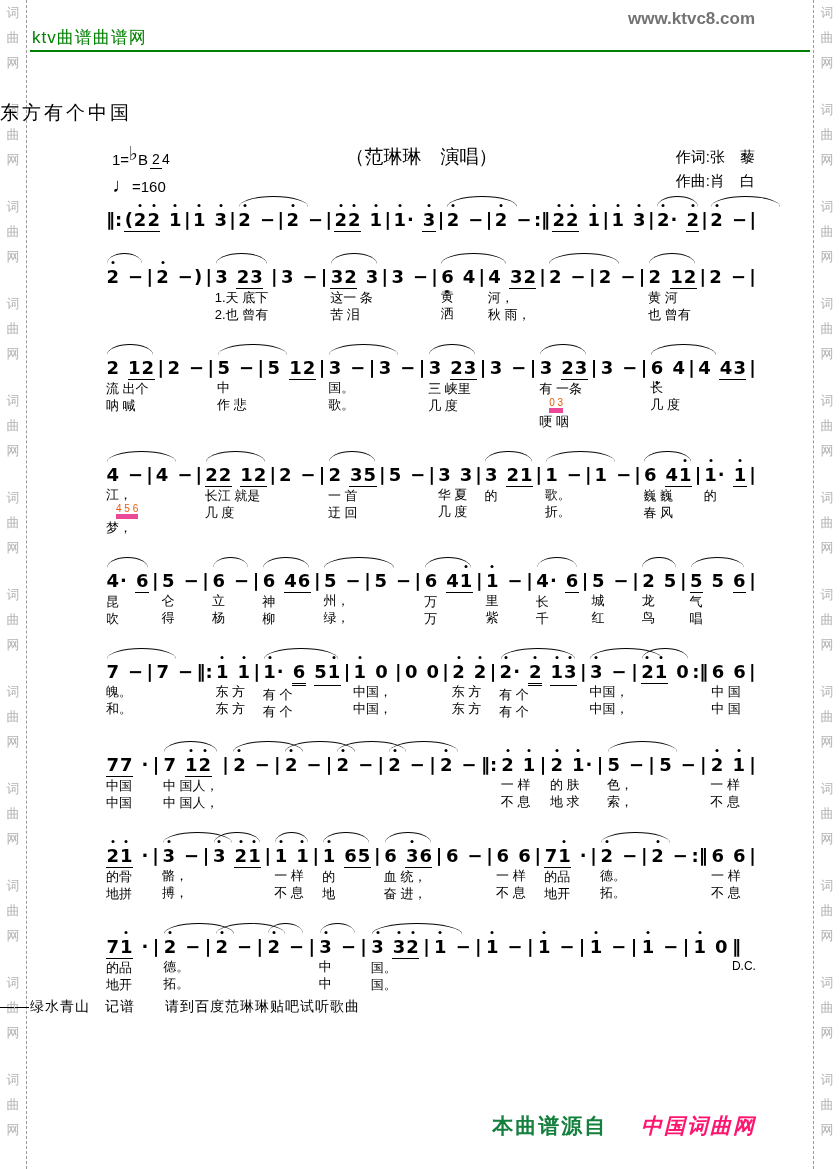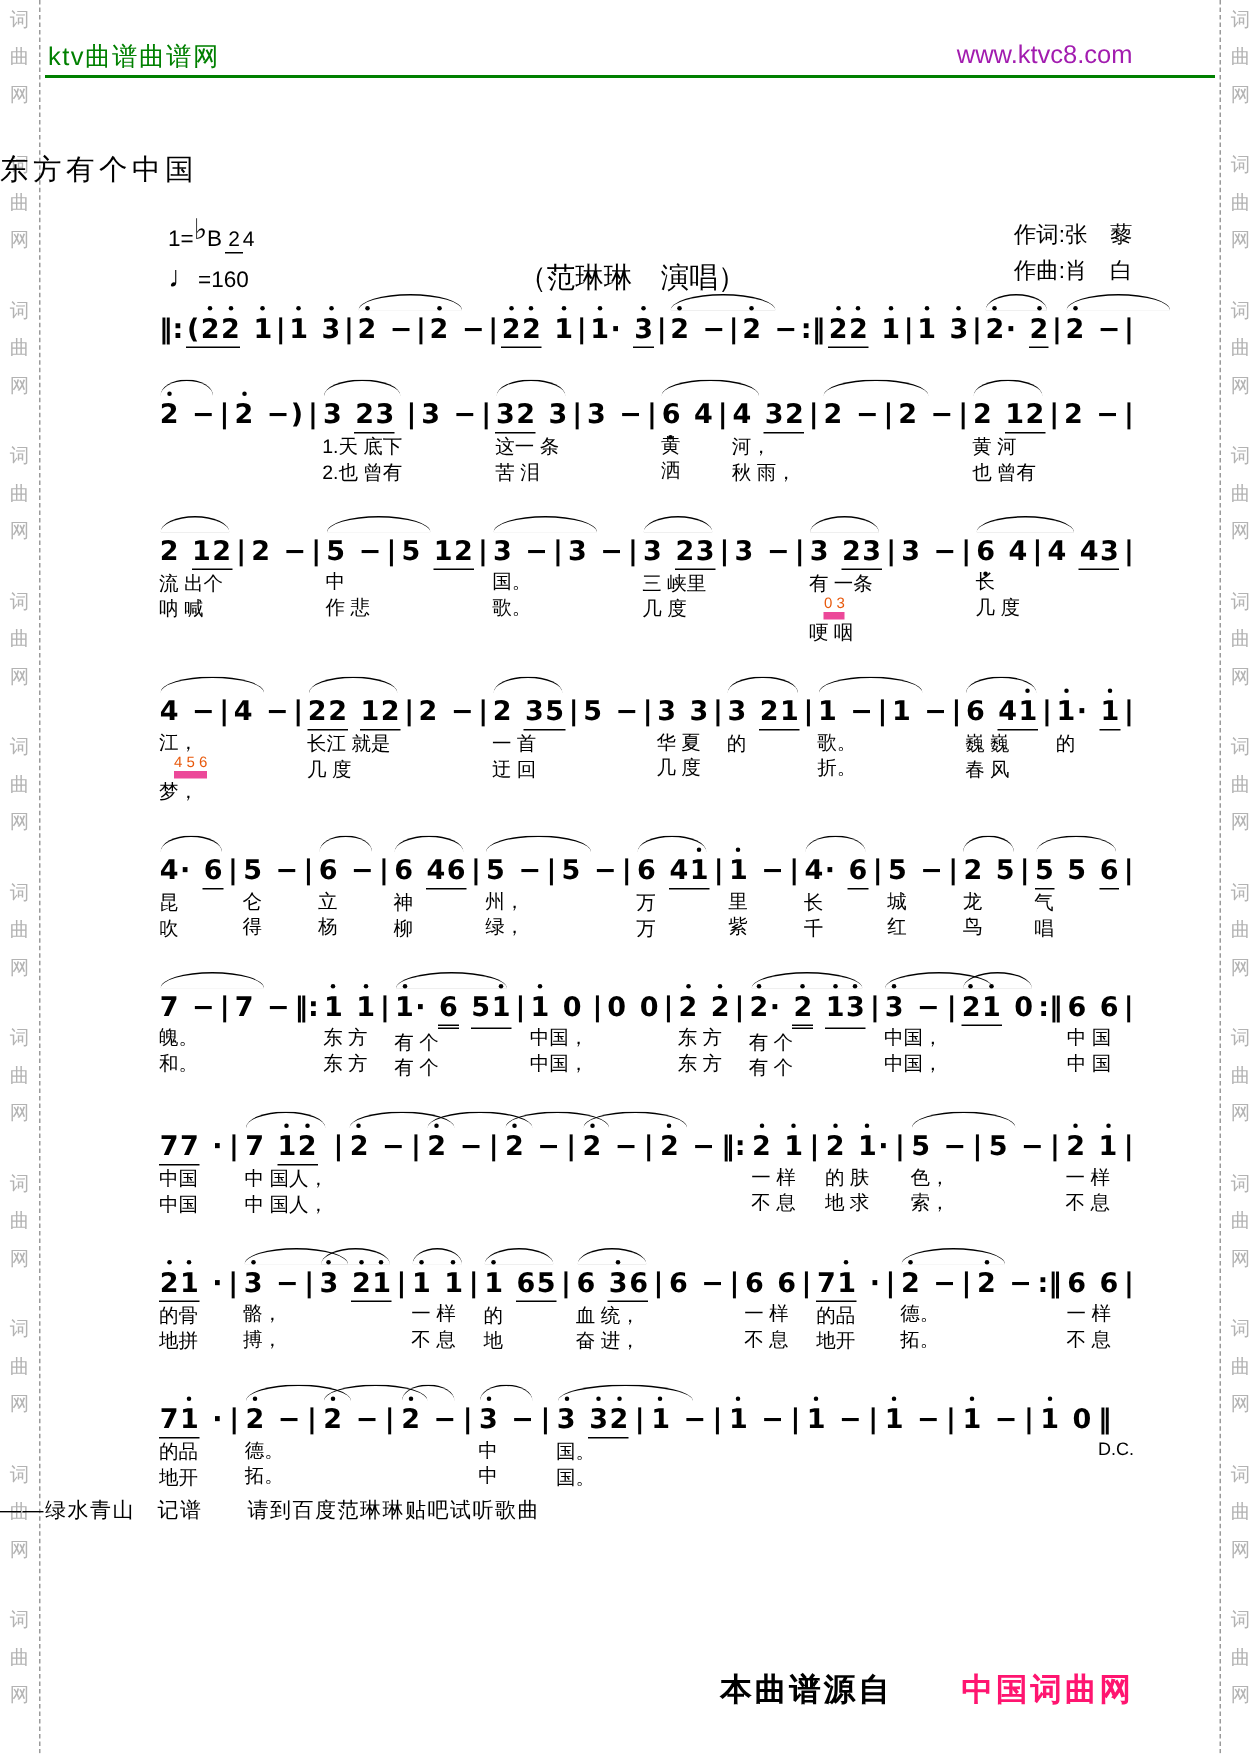--- a/index.html
+++ b/index.html
@@ -9,25 +9,25 @@
   
   .side-col{position:absolute;top:0;bottom:0;width:26px;color:#b3b3b3;font-size:13px;
             display:flex;flex-direction:column;align-items:center;padding-top:6px;}
   .side-col.left{left:0;border-right:1px dashed #9a9a9a;}
   .side-col.right{right:0;border-left:1px dashed #9a9a9a;}
   .side-col span{display:block;line-height:1.0;margin-bottom:12px;}
   .side-col span.gap{margin-bottom:34px;}
 
   
   .logo{position:absolute;left:32px;top:26px;font-size:17px;font-weight:normal;color:#008000;letter-spacing:1px;}
-  .site-url{position:absolute;right:85px;top:27px;font-size:17px;font-weight:normal;color:#a21caf;}
+  .site-url{position:absolute;right:85px;top:9px;font-size:17px;font-weight:bold;color:#737373;}
   .green-rule{position:absolute;left:30px;right:30px;top:50px;height:0;border-top:2px solid #008000;}
 
   .title{position:absolute;left:0;right:0;top:100px;font-size:19px;letter-spacing:3px;}
-  .subtitle{position:absolute;left:3px;right:0;top:144px;text-align:center;font-size:19px;margin-top:28px;}
+  .subtitle{position:absolute;left:3px;right:0;top:144px;text-align:center;font-size:19px;}
   .credits{position:absolute;right:85px;top:145px;font-size:15px;line-height:1.6;text-align:left;}
 
   
   .keyblock{position:absolute;left:112px;top:146px;font-size:15px;}
   .keyline{display:flex;align-items:center;height:26px;}
   .flat{font-size:19px;position:relative;top:-6px;}
   .frac{display:inline-block;text-align:center;line-height:1.0;font-size:14px;margin-left:2px;vertical-align:middle;}
   .frac .num{border-bottom:1px solid #000;padding:0 2px 1px;}
   .frac .den{padding-top:1px;}
   .tempoline{margin-top:2px;font-size:15px;}
@@ -51,22 +51,22 @@
         border-radius:50% 50% 0 0 / 100% 100% 0 0;pointer-events:none;}
   .slur.s1{width:95%;}
   .slur.s2{width:185%;}
   .lyr{font-size:13px;line-height:17px;white-space:nowrap;}
   .mark{font-size:10px;line-height:11px;color:#e8590c;border-bottom:5px solid #ec4899;
         align-self:flex-start;margin-left:10px;}
   .dc{font-size:12px;line-height:16px;font-weight:normal;}
 
   .footer-note{position:absolute;left:0;right:0;top:998px;text-align:left;font-size:14px;letter-spacing:1px;}
   .bottom-footer{position:absolute;right:84px;top:1112px;font-size:21px;font-weight:bold;letter-spacing:2px;}
-  .bottom-footer .src{color:#000000;}
-  .bottom-footer .brand{margin-left:38px;}
+  .bottom-footer .src{color:#15803d;}
+  .bottom-footer .brand{margin-left:26px;font-style:italic;}
 </style>
 </head>
 <body>
 
 <div class="page">
 
   <div class="side-col left" id="side-left">
       <span>词</span>
       <span>曲</span>
       <span class="gap">网</span>

